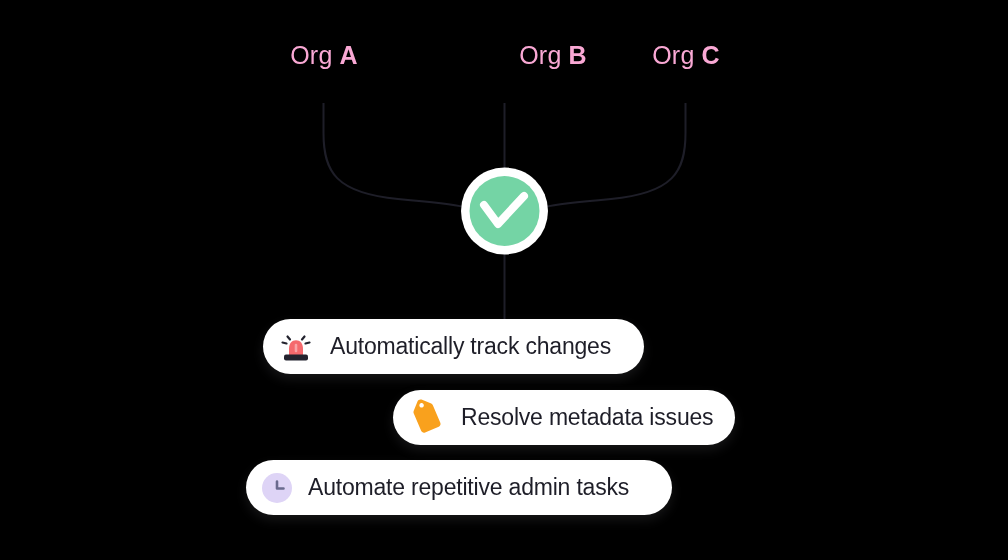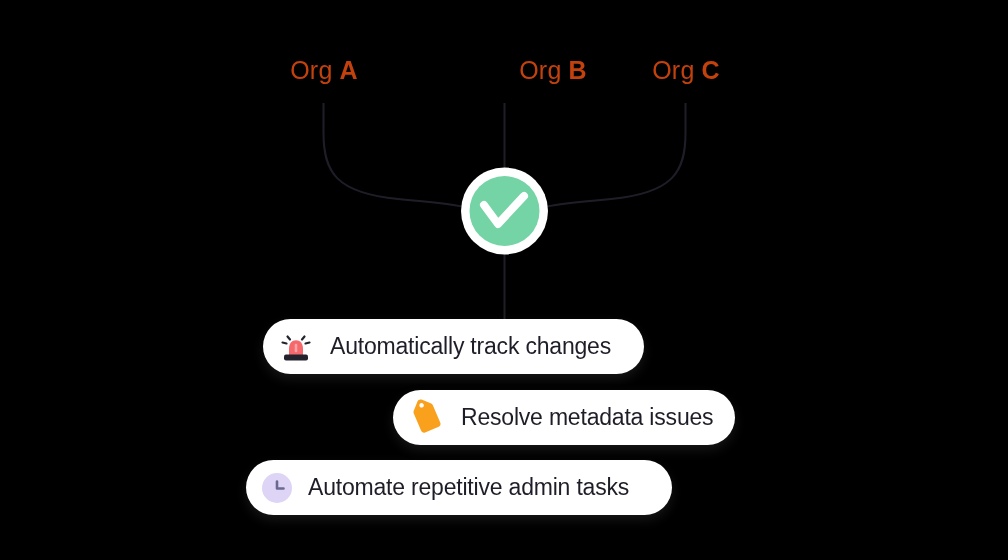--- a/index.html
+++ b/index.html
@@ -10,24 +10,24 @@
   .canvas {
     position: relative;
     width: 1008px;
     height: 560px;
     background: #000000;
     overflow: hidden;
     font-family: "Liberation Sans", sans-serif;
   }
   .org-label {
     position: absolute;
-    top: 56px;
+    top: 41px;
     transform: translateX(-50%);
     font-size: 25px;
-    color: #c2410c;
+    color: #f9a8d4;
     letter-spacing: 0.2px;
     white-space: nowrap;
   }
   .org-label .org-prefix { font-weight: 400; }
   .org-label .org-letter { font-weight: 700; margin-left: 7px; }
   #org-a { left: 324px; }
   #org-b { left: 505px; margin-left: 48px; }
   #org-c { left: 686px; }
 
   svg.connector-layer {

